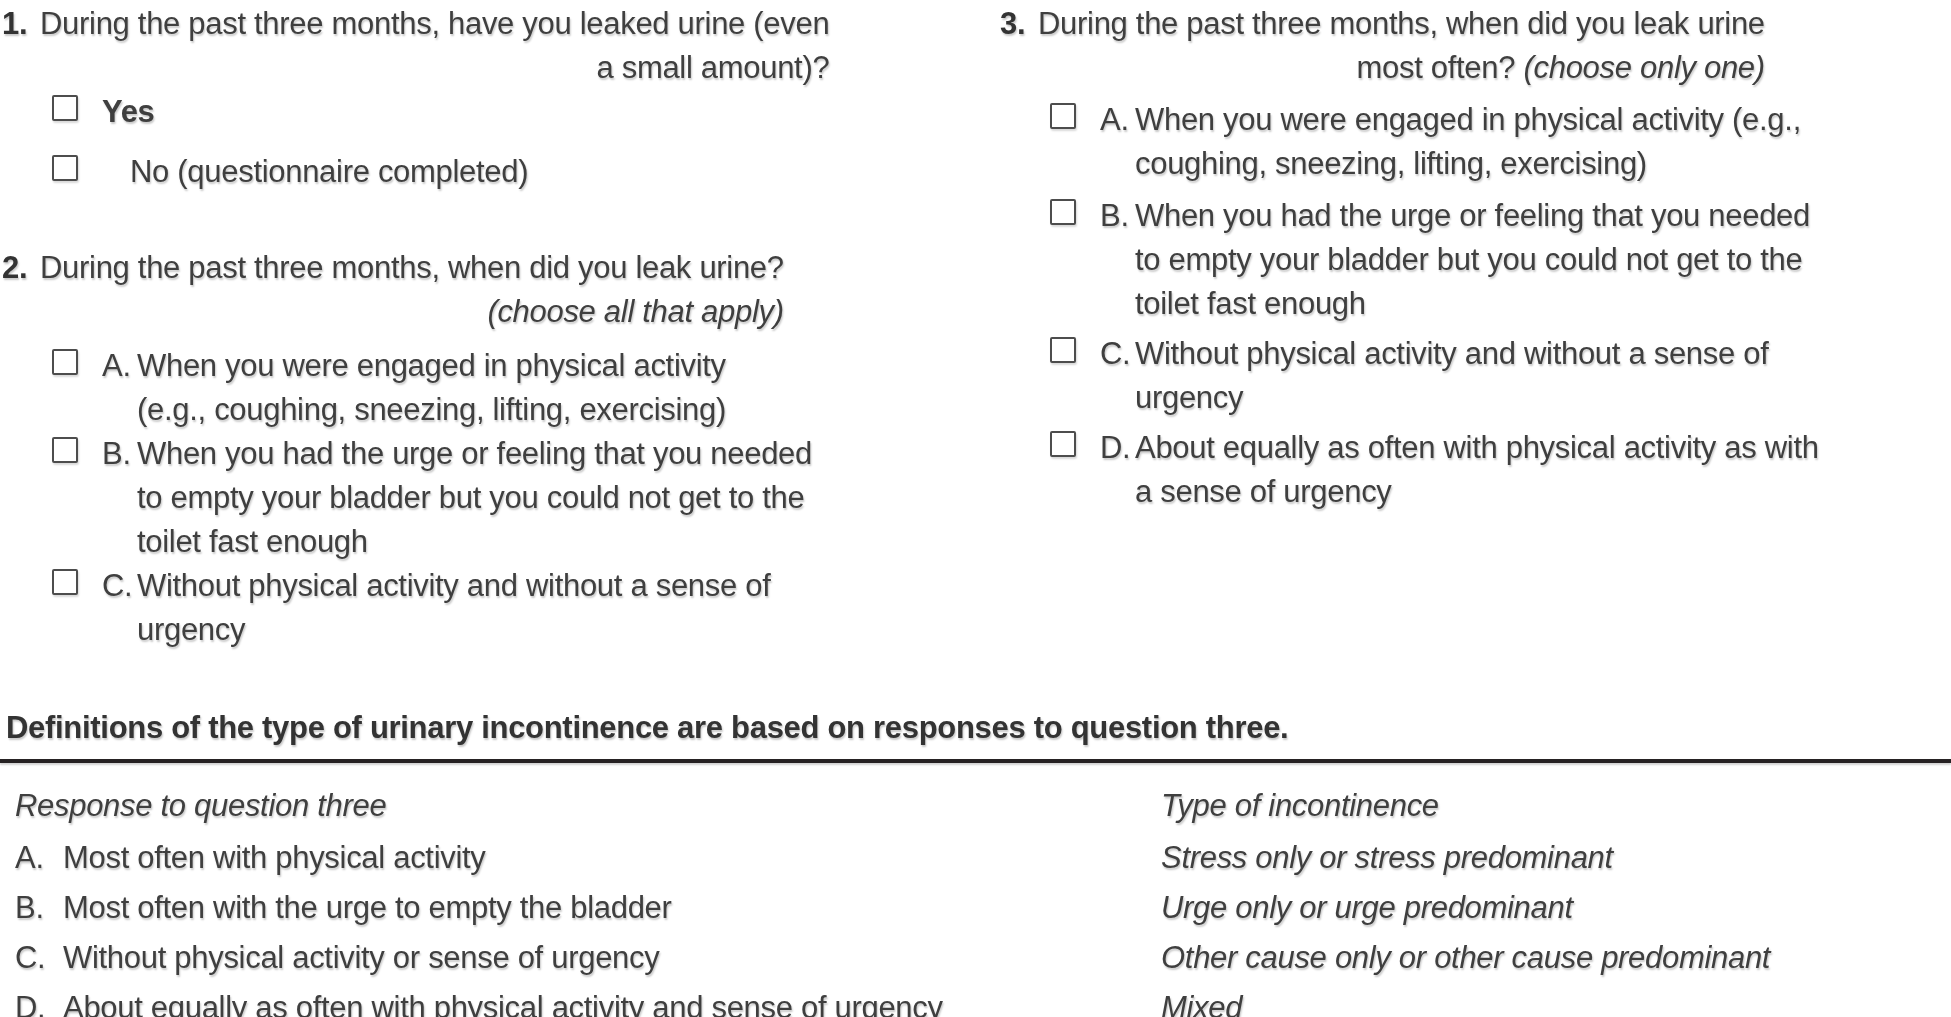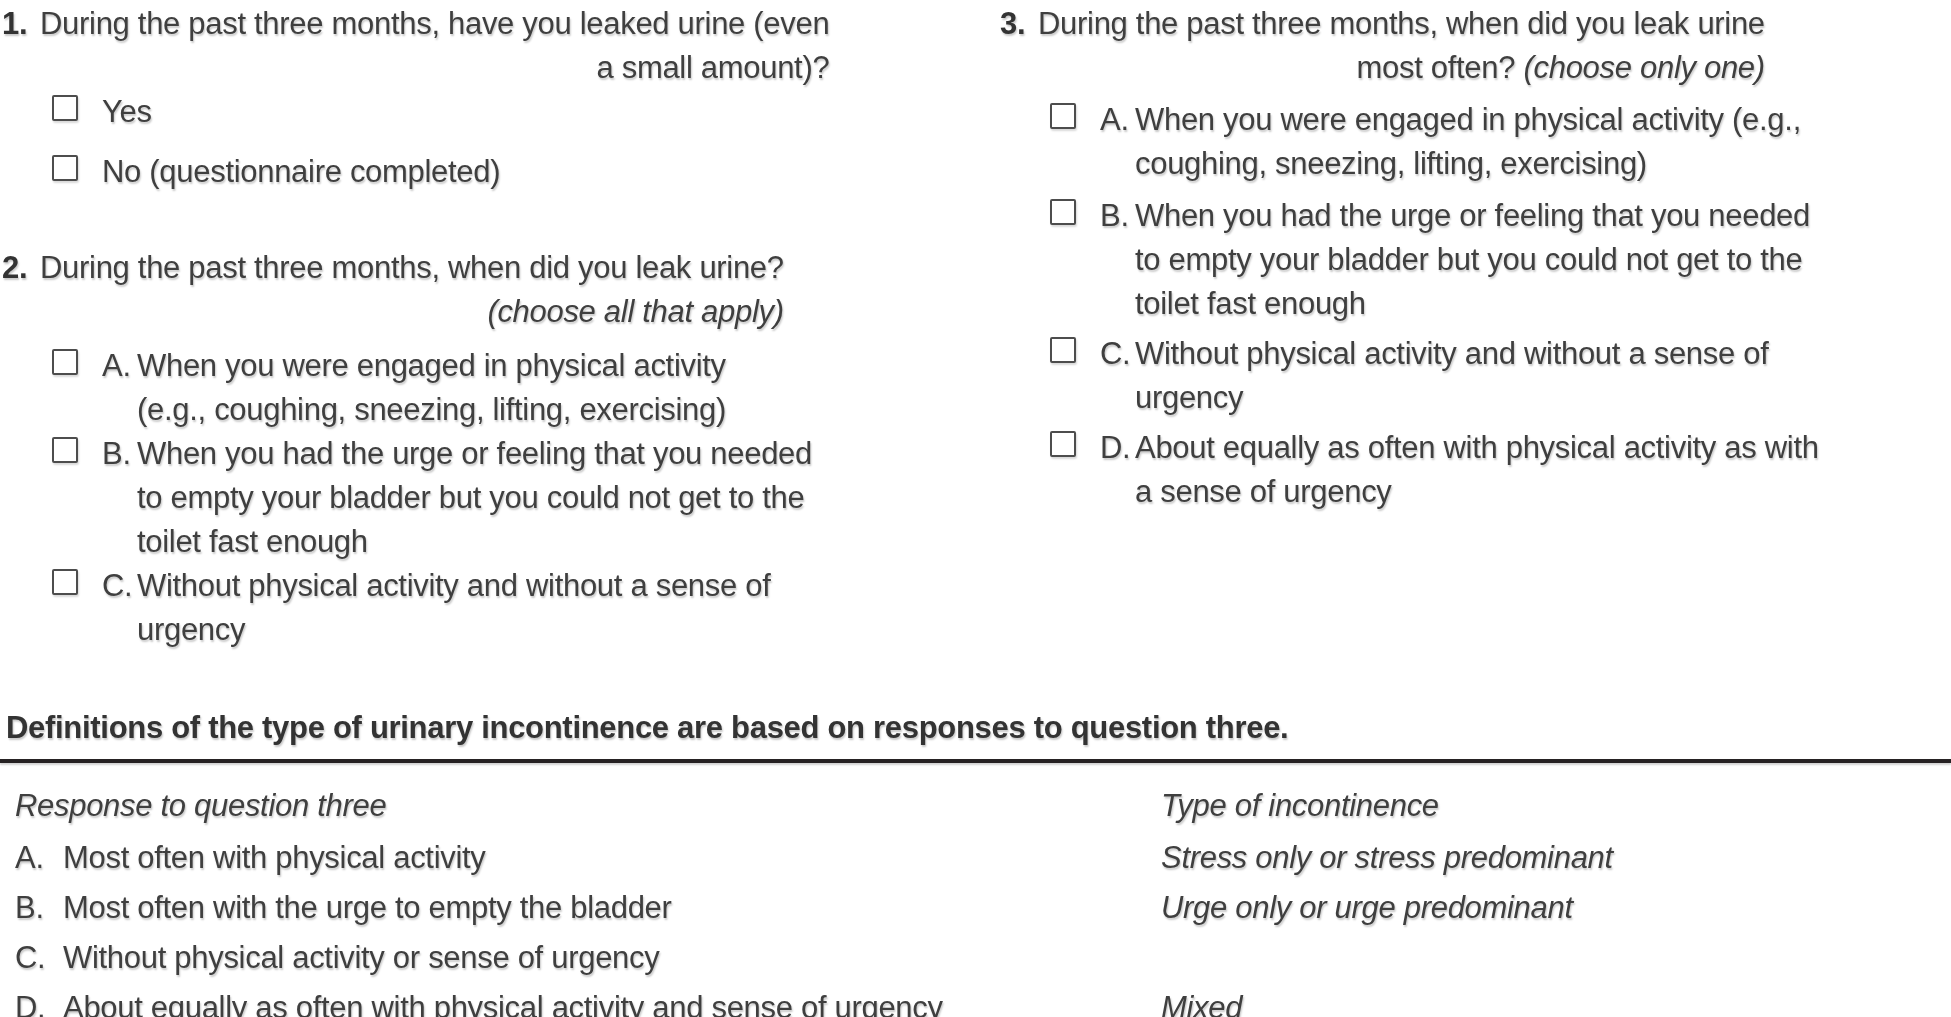--- a/index.html
+++ b/index.html
@@ -52,26 +52,26 @@
 <body>
 
 <div class="column col-left">
 
   <div class="block q-stem" style="top:2px;">
     <span class="q-num">1.</span>
     <span class="stem-text">During the past three months, have you leaked urine (even
 a small amount)?</span>
   </div>
 
-  <div class="block option" style="top:90px;">
+  <div class="block option" style="top:90px;font-weight:bold;">
     <span class="checkbox"></span>
     <span class="opt-text">Yes</span>
   </div>
 
-  <div class="block option" style="top:150px;">
+  <div class="block option" style="top:150px;gap:28px;">
     <span class="checkbox"></span>
     <span class="opt-text">No (questionnaire completed)</span>
   </div>
 
   <div class="block q-stem" style="top:246px;">
     <span class="q-num">2.</span>
     <span class="stem-text"><span>During the past three months, when did you leak urine?</span><span class="hint-block">(choose all that apply)</span></span>
   </div>
 
   <div class="block option" style="top:344px;">
@@ -164,20 +164,21 @@
         <span>Most often with the urge to empty the bladder</span>
       </div>
       <div class="def-col2">Urge only or urge predominant</div>
     </div>
 
     <div class="def-row def-data-row">
       <div class="def-col1">
         <span class="def-letter">C.</span>
         <span>Without physical activity or sense of urgency</span>
       </div>
+      <div class="def-col2">Other cause only or other cause predominant</div>
     </div>
 
     <div class="def-row def-data-row">
       <div class="def-col1">
         <span class="def-letter">D.</span>
         <span>About equally as often with physical activity and sense of urgency</span>
       </div>
       <div class="def-col2">Mixed</div>
     </div>
 

